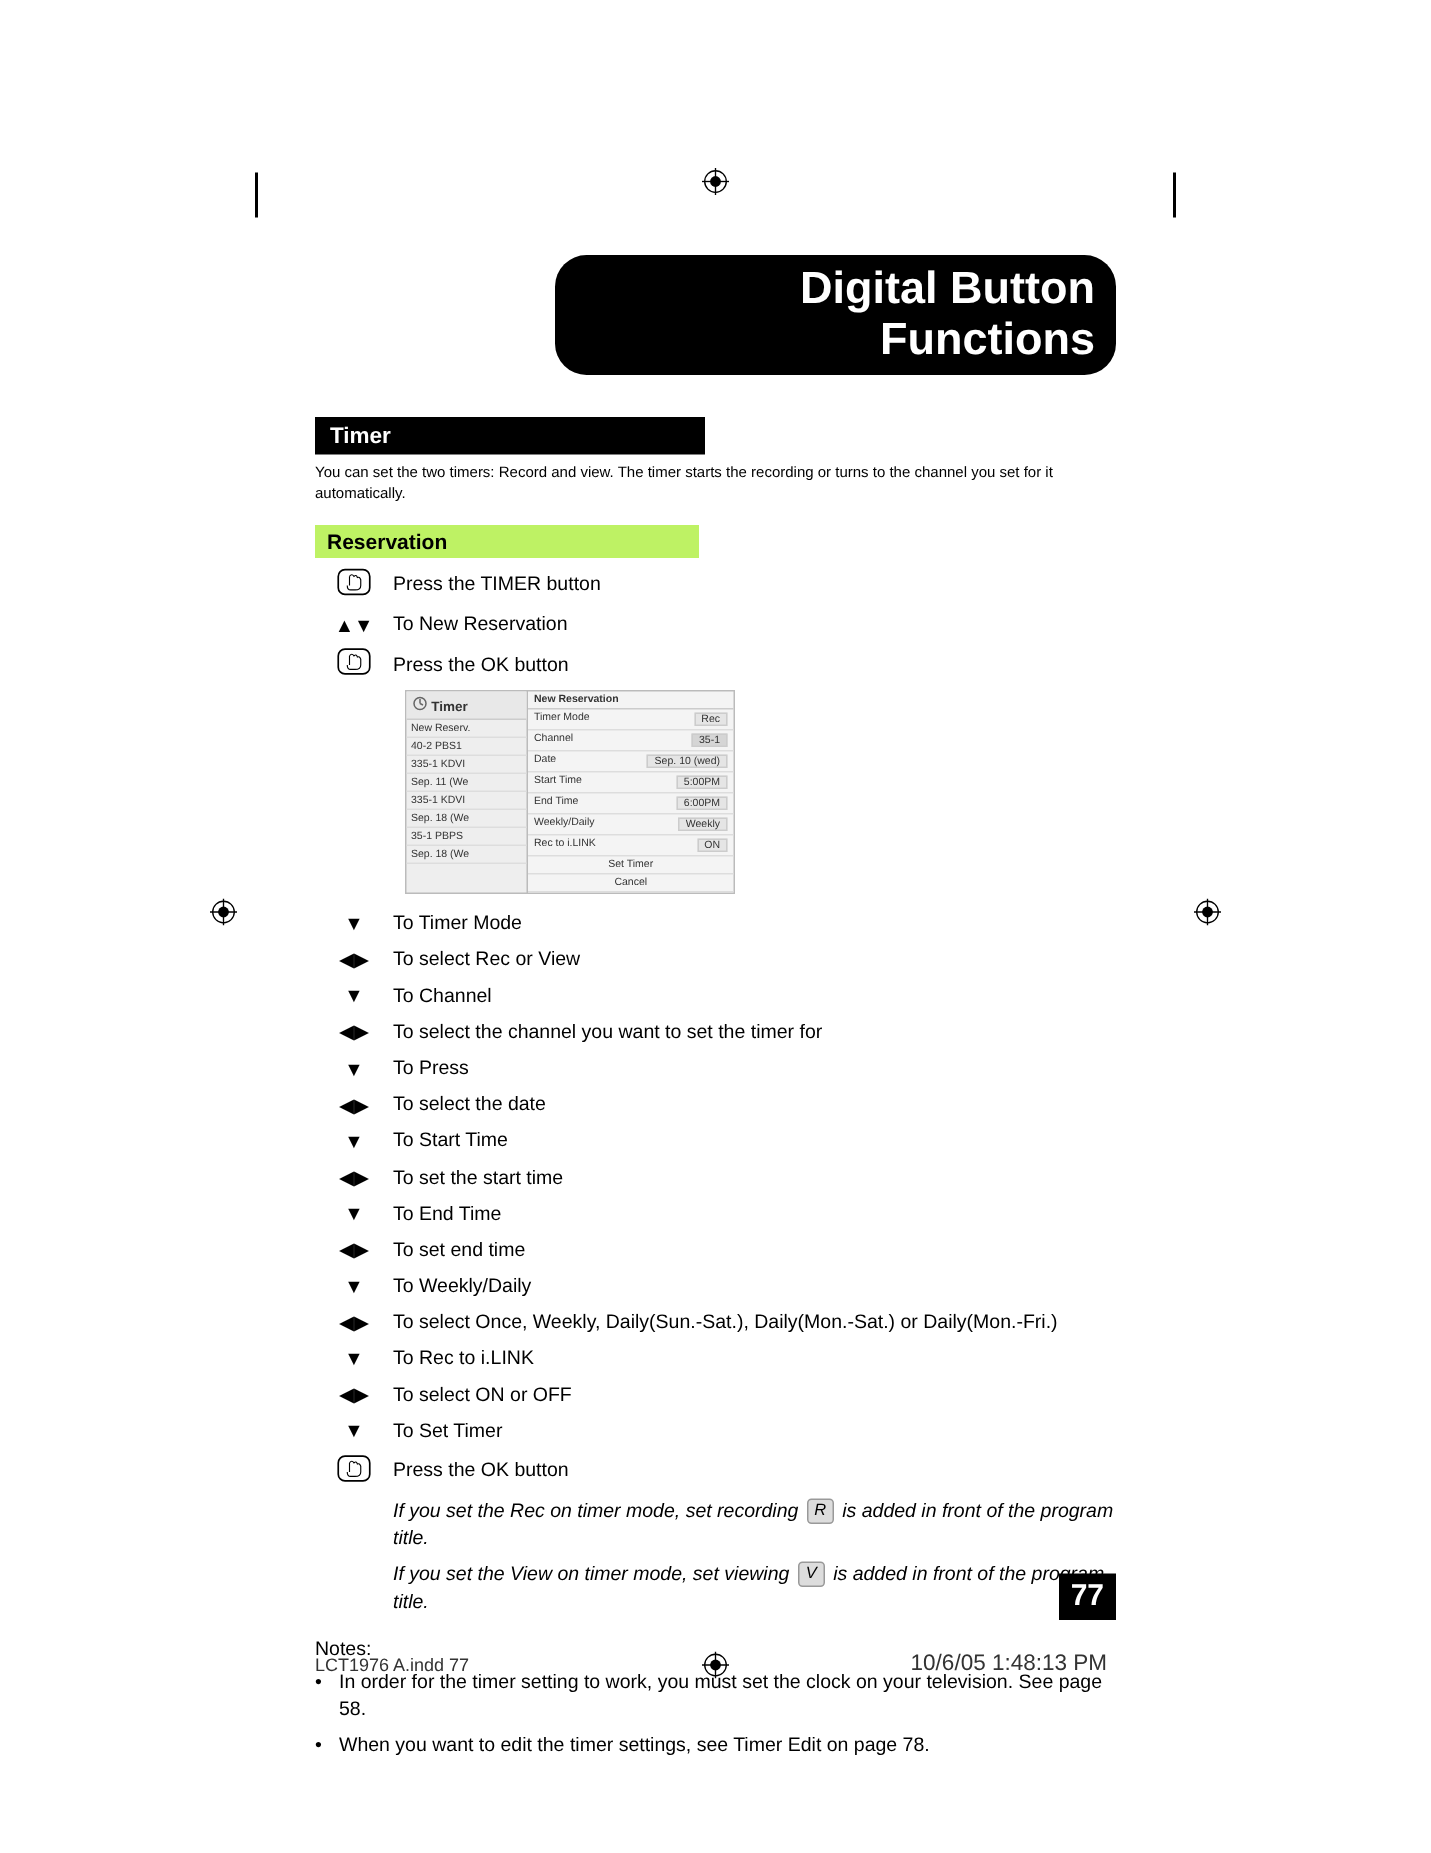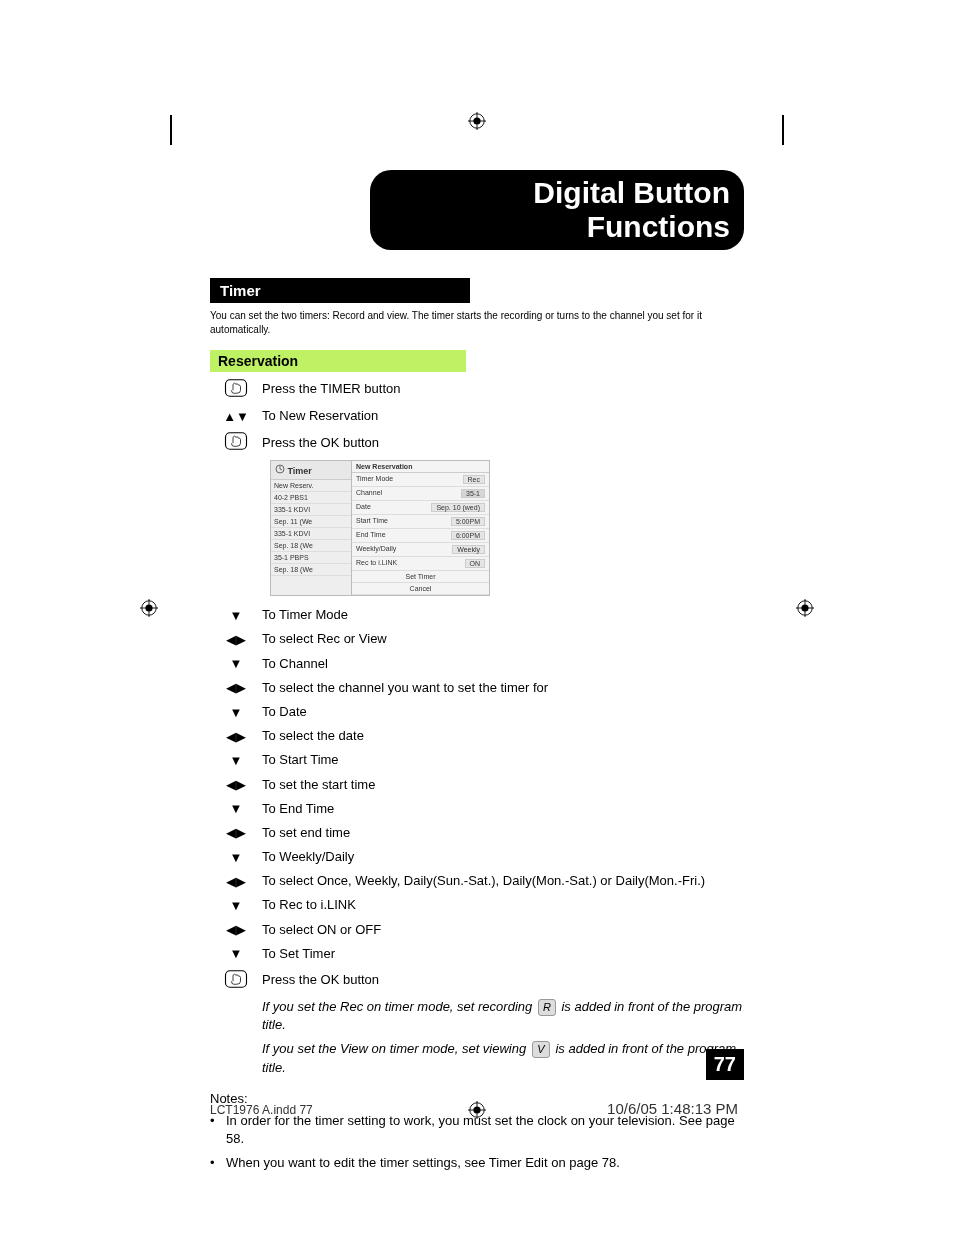--- a/index.html
+++ b/index.html
@@ -281,21 +281,21 @@
       <div class="step-row">
         <div class="step-icon">▼</div>
         <div class="step-text">To Channel</div>
       </div>
       <div class="step-row">
         <div class="step-icon">◀▶</div>
         <div class="step-text">To select the channel you want to set the timer for</div>
       </div>
       <div class="step-row">
         <div class="step-icon">▼</div>
-        <div class="step-text">To Date</div>
+        <div class="step-text">To Press</div>
       </div>
       <div class="step-row">
         <div class="step-icon">◀▶</div>
         <div class="step-text">To select the date</div>
       </div>
       <div class="step-row">
         <div class="step-icon">▼</div>
         <div class="step-text">To Start Time</div>
       </div>
       <div class="step-row">

